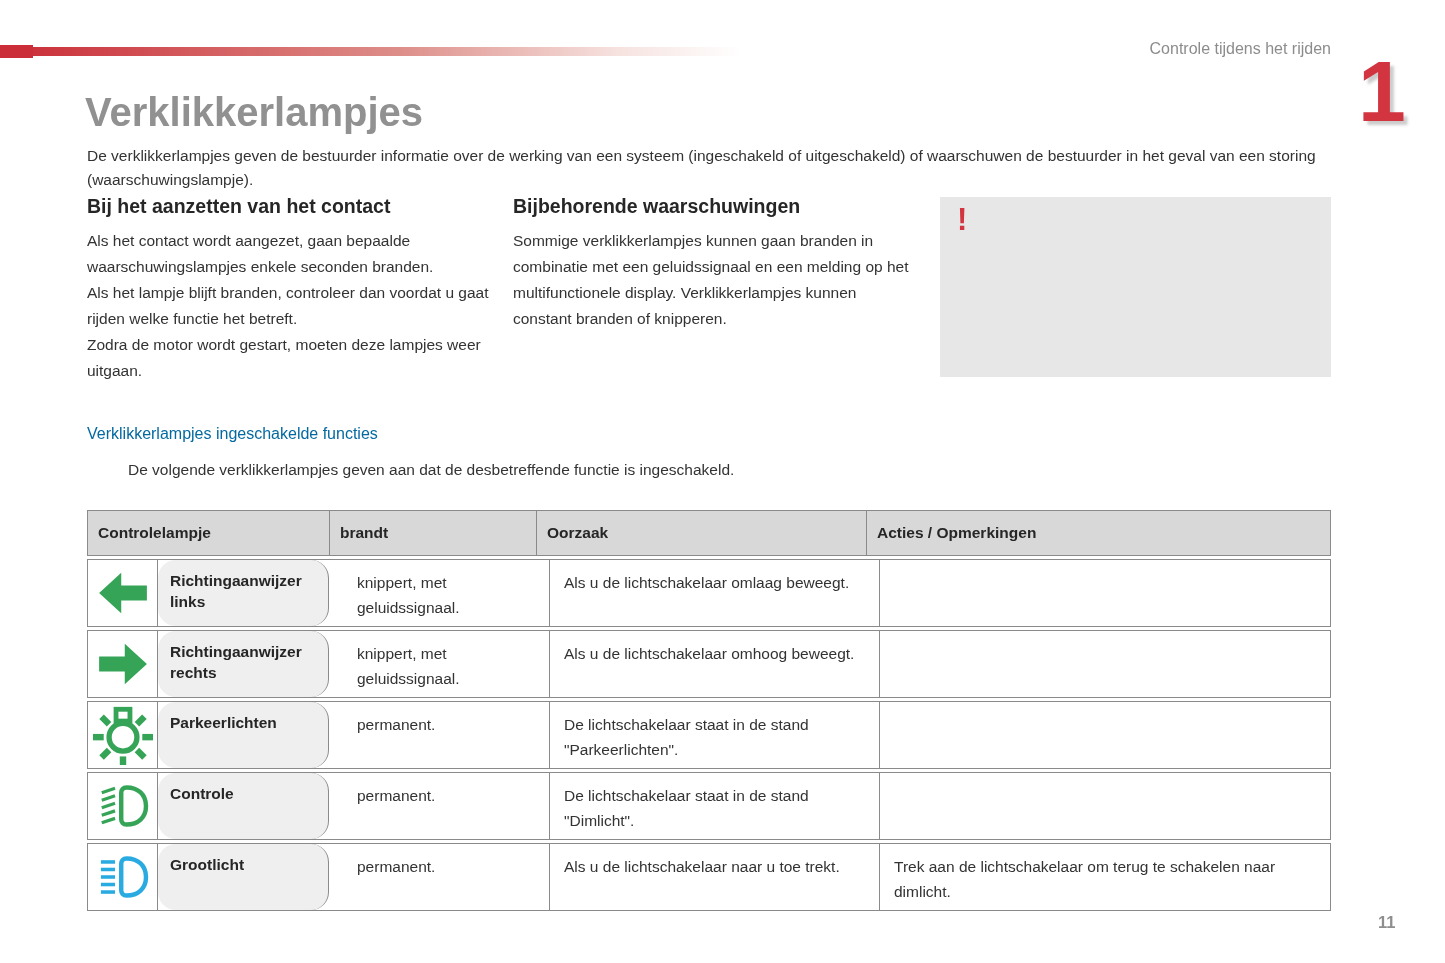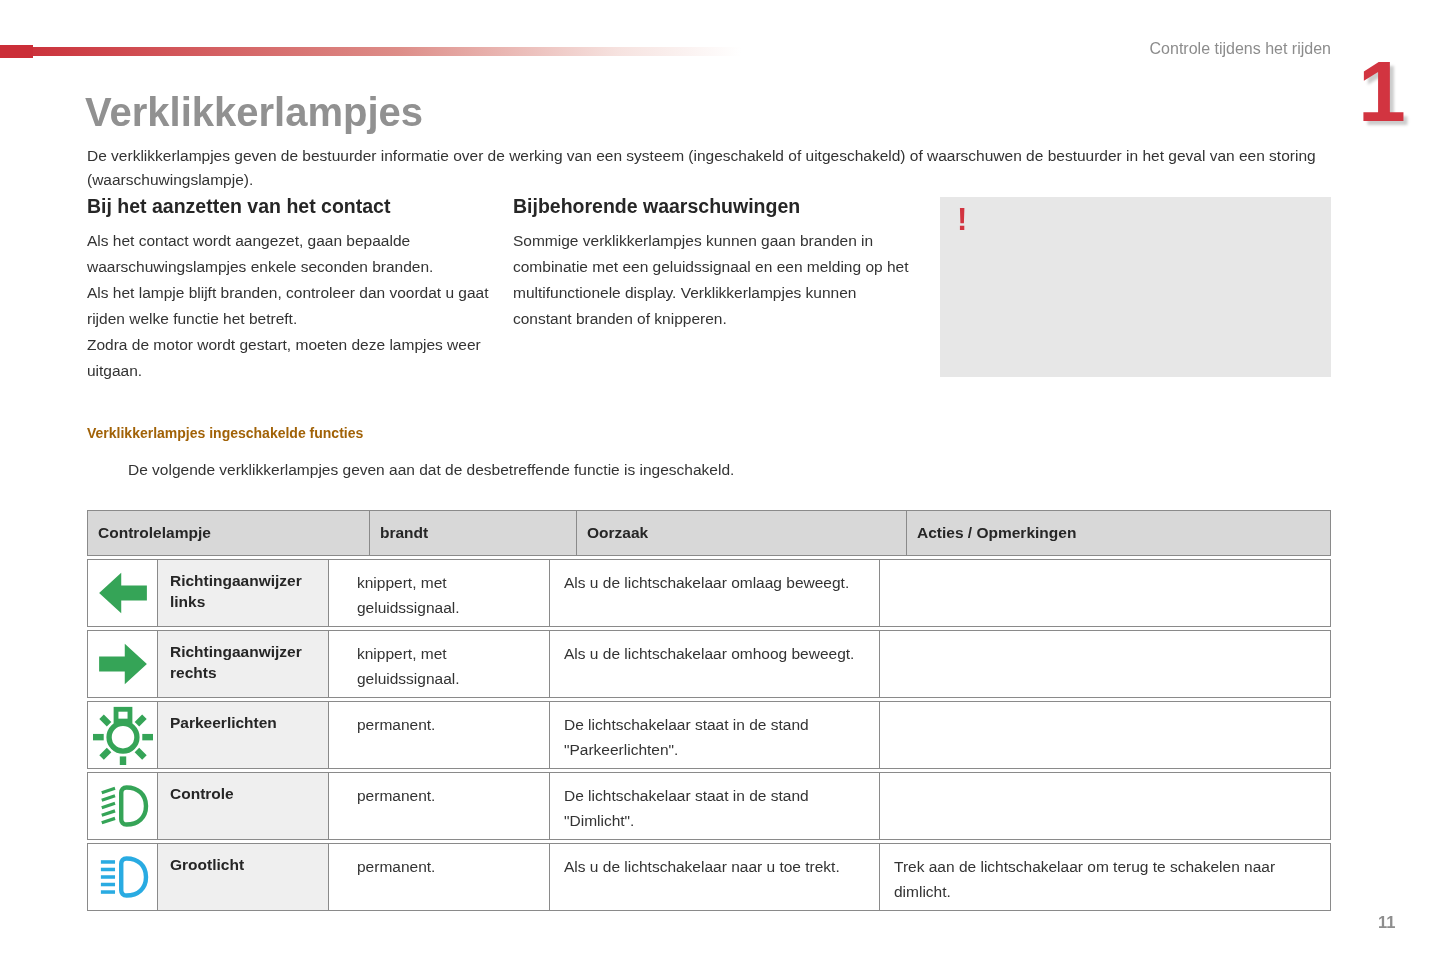--- a/index.html
+++ b/index.html
@@ -25,34 +25,34 @@
   .contact-heading  { left:87px; top:195px; }
   .warnings-heading { left:513px; top:195px; }
   .col-body { position:absolute; top:228px; font-size:15.5px; line-height:26px; color:#333; }
   .contact-body  { left:87px;  width:406px; }
   .warnings-body { left:513px; width:400px; }
 
   .notice { position:absolute; left:940px; top:197px; width:391px; height:180px; background:#e7e7e7; }
   .notice-mark { position:absolute; left:17px; top:5px; font-size:31px; font-weight:bold; color:#d23440; }
   .notice-text { position:absolute; left:52px; top:11px; width:332px; font-size:15.5px; line-height:24.6px; color:#333; }
 
-  .functions-heading { position:absolute; left:87px; top:425px; font-size:14px; font-weight:bold; color:#a16207; }
+  .functions-heading { position:absolute; left:87px; top:425px; font-size:16px; font-weight:normal; color:#0369a1; }
   .functions-sub { position:absolute; left:87px; top:461px; font-size:15.5px; color:#333;margin-left:41px; }
 
   .itable { position:absolute; left:87px; top:510px; width:1244px; }
   .thead { display:flex; height:46px; background:#d8d8d8; border:1px solid #8a8a8a; margin-bottom:3px;
            font-weight:bold; font-size:15.5px; color:#262626; }
   .th { height:100%; display:flex; align-items:center; padding-left:10px; border-right:1px solid #8a8a8a; }
-  .th1 { width:282px; } .th2 { width:207px; } .th3 { width:330px; } .th4 { flex:1; border-right:none; }
+  .th1 { width:242px; } .th2 { width:207px; } .th3 { width:330px; } .th4 { flex:1; border-right:none; }
 
   .trow { display:flex; min-height:68px; border:1px solid #8a8a8a; margin-bottom:3px; background:#fff;
           font-size:15.5px; color:#333; }
   .cell { border-right:1px solid #8a8a8a; }
   .icon-cell   { width:70px; display:flex; align-items:center; justify-content:center; background:#fff; }
-  .label-cell  { width:171px; background:#efefef; font-weight:bold; padding:10px 6px 4px 12px; line-height:21px; color:#262626; }
+  .label-cell  { width:171px; background:#efefef; font-weight:bold; padding:10px 6px 4px 12px; line-height:21px; color:#262626;border-radius:18px; }
   .brandt-cell { width:207px; padding:10px 8px 0 14px; line-height:25px;margin-left:14px; }
   .oorzaak-cell{ width:330px; padding:10px 8px 0 14px; line-height:25px; }
   .acties-cell { flex:1; border-right:none; padding:10px 8px 0 14px; line-height:25px; }
 
   .page-num { position:absolute; left:1378px; top:913px; font-size:16.5px; font-weight:bold; color:#8e8e8e; }
 </style>
 </head>
 <body>
 
 <div class="page">

